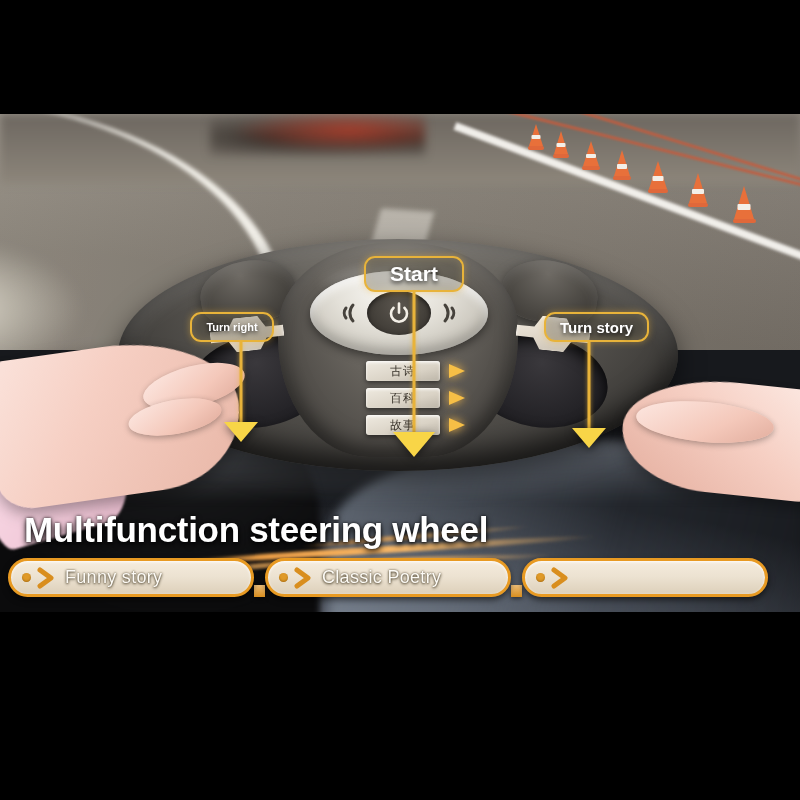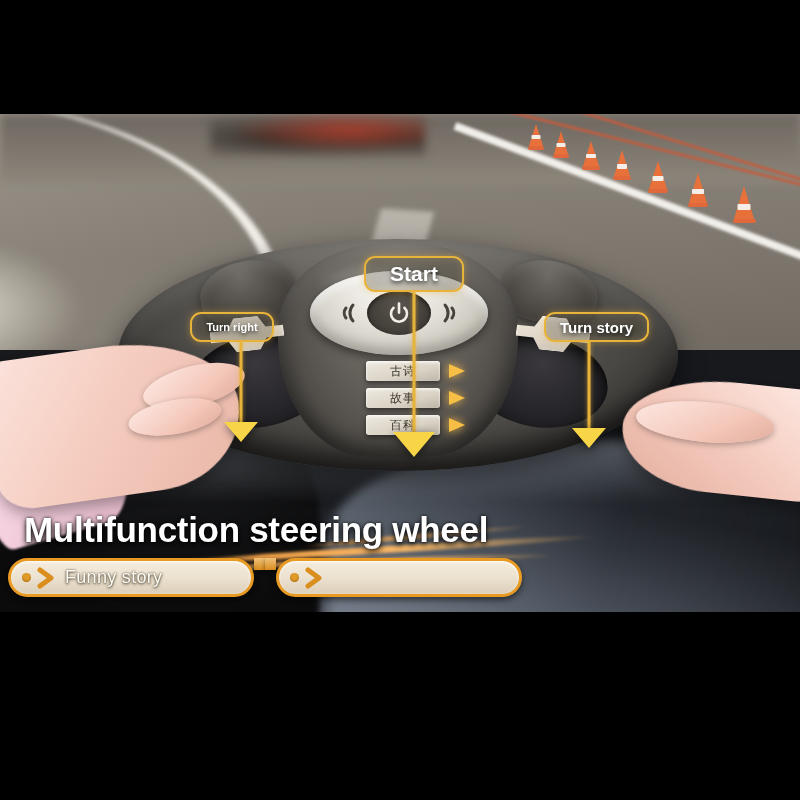--- a/index.html
+++ b/index.html
@@ -293,21 +293,21 @@
 
   #title {
     position:absolute; left:24px; top:0; width:760px;
     font-size:35px; font-weight:bold; color:#fff;
     letter-spacing:-.3px;
     text-shadow:0 3px 6px rgba(0,0,0,.9), 0 0 3px rgba(0,0,0,.8);
   }
 
   #pill-row {
     position:absolute; left:8px; top:48px; width:788px;
-    display:flex; align-items:flex-start;
+    display:flex; align-items:flex-end;
   }
   .pill {
     position:relative;
     height:39px; border-radius:20px;
     background:linear-gradient(180deg,#f5ecdd 0%, #ece2d1 48%, #ddd0ba 100%);
     border:3.5px solid #e89a22;
     box-shadow:0 3px 6px rgba(0,0,0,.55), inset 0 1px 3px rgba(255,255,255,.9);
     display:flex; align-items:center; padding:0 12px 0 11px;
     overflow:hidden;
   }
@@ -421,25 +421,25 @@
           <path d="M15 8 A8 8 0 0 1 15 18" stroke="#46423c" stroke-width="3" fill="none" stroke-linecap="round"></path>
         </svg>
       </div>
 
       <div id="cn-buttons">
         <div class="cn-row">
           <div class="cn-key">古诗</div>
           <div class="led"></div>
         </div>
         <div class="cn-row">
+          <div class="cn-key">百科</div>
+          <div class="led"></div>
+        </div>
+        <div class="cn-row">
           <div class="cn-key">故事</div>
-          <div class="led"></div>
-        </div>
-        <div class="cn-row">
-          <div class="cn-key">百科</div>
           <div class="led"></div>
         </div>
       </div>
     </div>
 
     <div id="sleeve" class="hand"></div>
     <div id="hand-left" class="hand"></div>
     <div id="f1" class="finger"></div>
     <div id="f2" class="finger"></div>
     <div id="hand-right" class="hand"></div>
@@ -475,20 +475,27 @@
         <div class="pill" id="pill-0">
           <span class="pill-dot"></span>
           <svg class="pill-chev" width="20" height="22" viewBox="0 0 20 22">
             <path d="M4 3 L15 11 L4 19" stroke="#d98e1e" stroke-width="5" fill="none" stroke-linejoin="round" stroke-linecap="round"></path>
           </svg>
           <span class="pill-label">Funny story</span>
         </div>
 
         <div class="pill-connector"></div>
 
+        <div class="pill" id="pill-1">
+          <span class="pill-dot"></span>
+          <svg class="pill-chev" width="20" height="22" viewBox="0 0 20 22">
+            <path d="M4 3 L15 11 L4 19" stroke="#d98e1e" stroke-width="5" fill="none" stroke-linejoin="round" stroke-linecap="round"></path>
+          </svg>
+          <span class="pill-label">Classic Poetry</span>
+        </div>
 
         <div class="pill-connector"></div>
 
         <div class="pill" id="pill-2">
           <span class="pill-dot"></span>
           <svg class="pill-chev" width="20" height="22" viewBox="0 0 20 22">
             <path d="M4 3 L15 11 L4 19" stroke="#d98e1e" stroke-width="5" fill="none" stroke-linejoin="round" stroke-linecap="round"></path>
           </svg>
         </div>
       </div>

